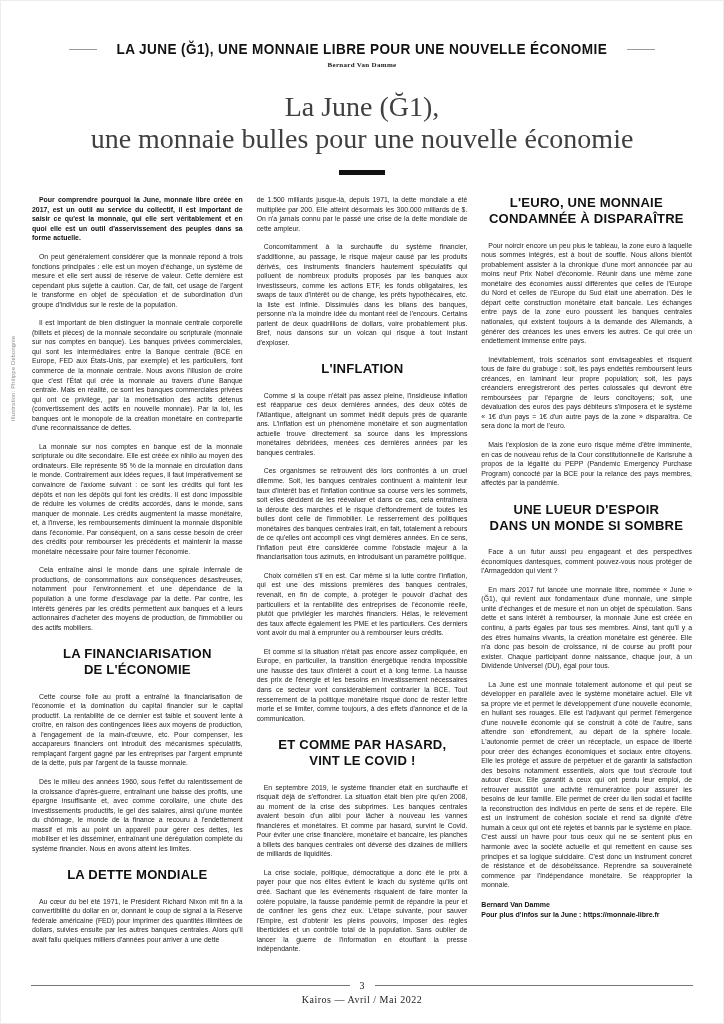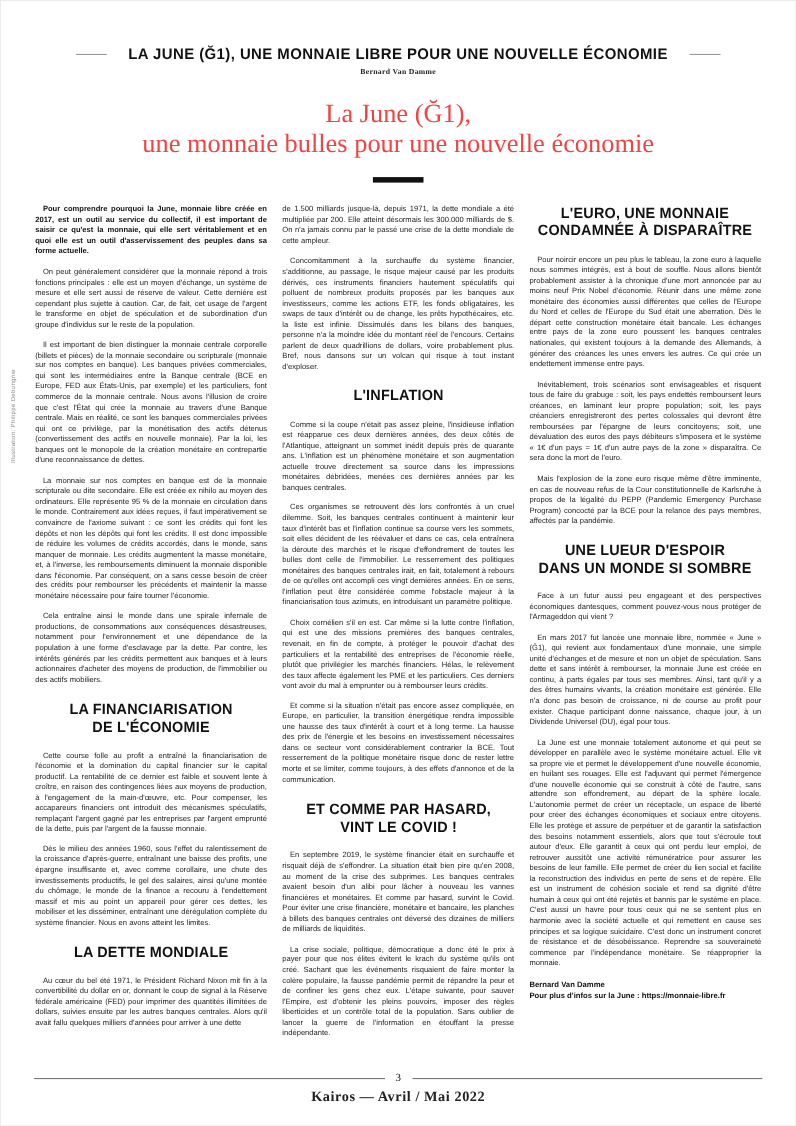--- a/index.html
+++ b/index.html
@@ -14,21 +14,21 @@
   .kicker-row { display:flex; align-items:center; justify-content:center; gap:12px; }
   .kicker-rule { width:28px; height:1px; background:#9a9a9a; }
   .kicker-title {
     font-size:14px; font-weight:700; letter-spacing:.4px; color:#111;
     white-space:nowrap; transform:scaleX(.97);
   }
   .byline { margin-top:4px; font-family:"Liberation Serif", serif; font-weight:700; font-size:7px; color:#222; letter-spacing:.3px; }
   
   .headline {
     margin-top:22px; text-align:center; font-family:"Liberation Serif", serif;
-    font-size:24px; line-height:1.13; color:#ef4444; font-weight:400;
+    font-size:28px; line-height:1.13; color:#404040; font-weight:400;
   }
   .title-divider { width:46px; height:5px; background:#111; margin:16px auto 20px; }
   
   .credit {
     position:absolute; left:9px; top:270px; height:150px;
     writing-mode:vertical-rl; transform:rotate(180deg);
     font-size:5.5px; color:#8a8a8a; letter-spacing:.3px;
   }
   
   .article { display:flex; gap:14px; padding:0 31px; }
@@ -44,21 +44,21 @@
     font-size:13.5px; font-weight:700; text-align:center; color:#111;
     line-height:1.2; letter-spacing:.2px; white-space:pre-line;
     margin:14px 0 13px; transform:scaleX(.97);
   }
   .signature { margin-top:10px; font-size:7px; font-weight:700; color:#111; line-height:10px; }
   
   .footer { position:absolute; left:30px; right:30px; bottom:18px; text-align:center; }
   .footer-row { display:flex; align-items:center; gap:10px; }
   .footer-rule { flex:1 1 auto; height:1px; background:#777; }
   .page-number { font-family:"Liberation Serif", serif; font-size:10px; color:#111; }
-  .journal { margin-top:3px; font-family:"Liberation Serif", serif; font-weight:700; font-size:13px; letter-spacing:.5px; color:#222; }
+  .journal { margin-top:3px; font-family:"Liberation Serif", serif; font-weight:400; font-size:10px; letter-spacing:.5px; color:#222; }
 </style>
 </head>
 <body>
 
 <div class="page">
 
   <header class="masthead">
     <div class="kicker-row">
       <span class="kicker-rule"></span>
       <h2 class="kicker-title">LA JUNE (Ğ1), UNE MONNAIE LIBRE POUR UNE NOUVELLE ÉCONOMIE</h2>

